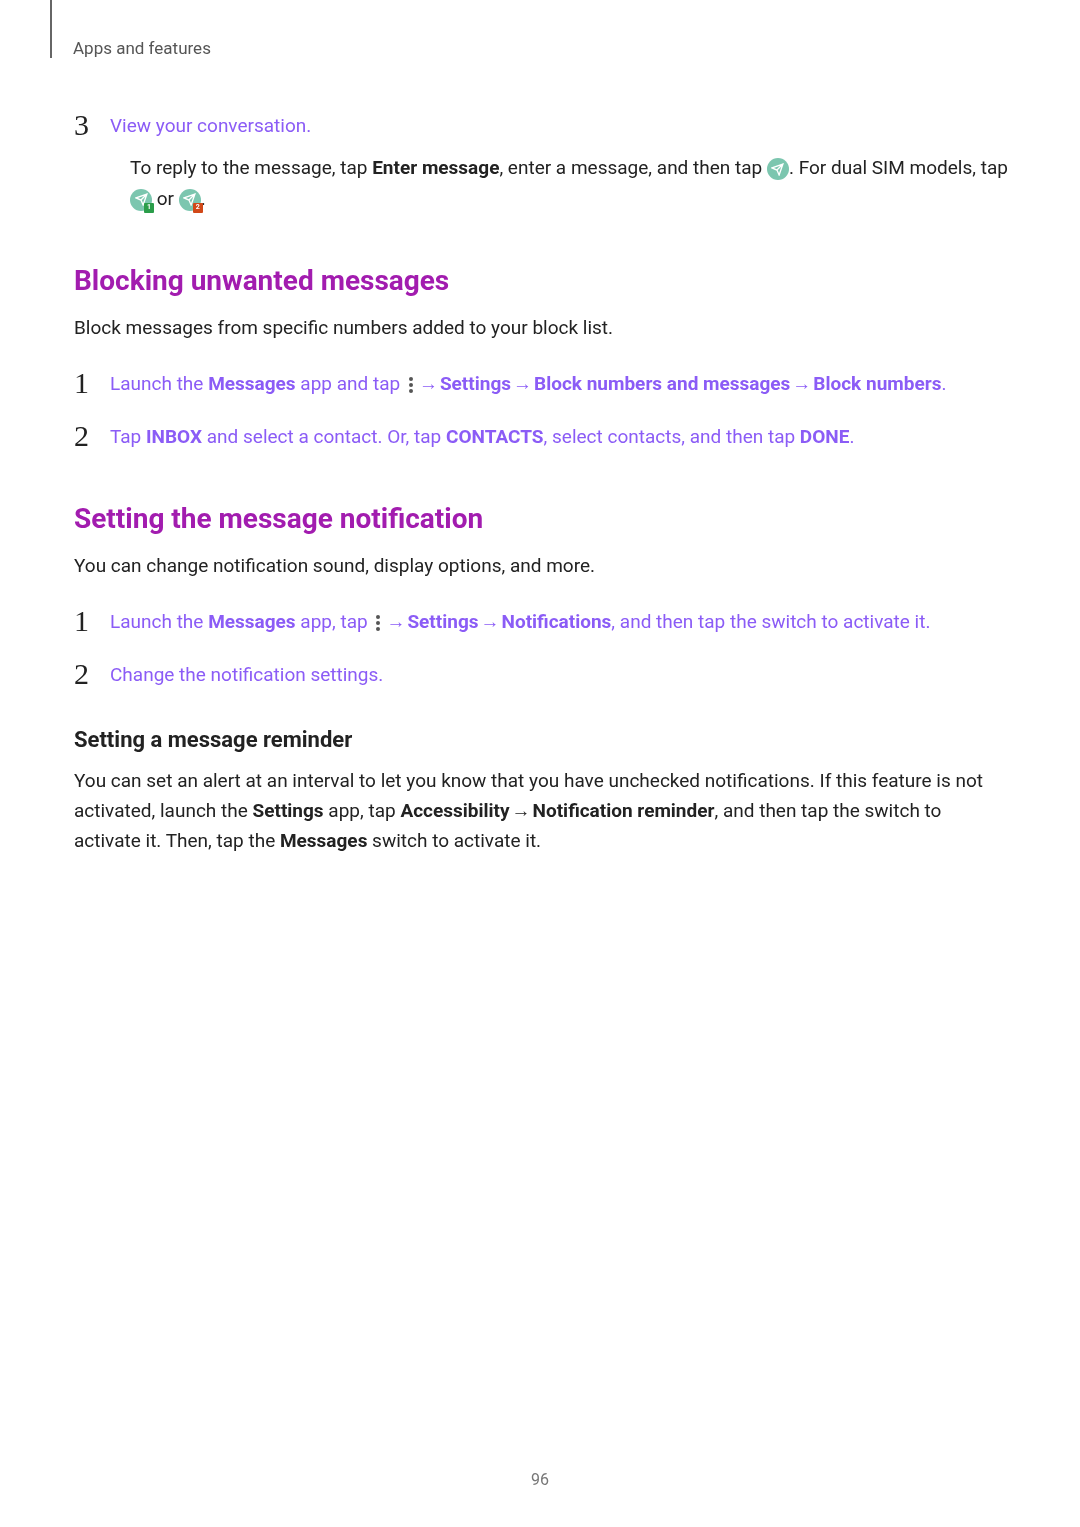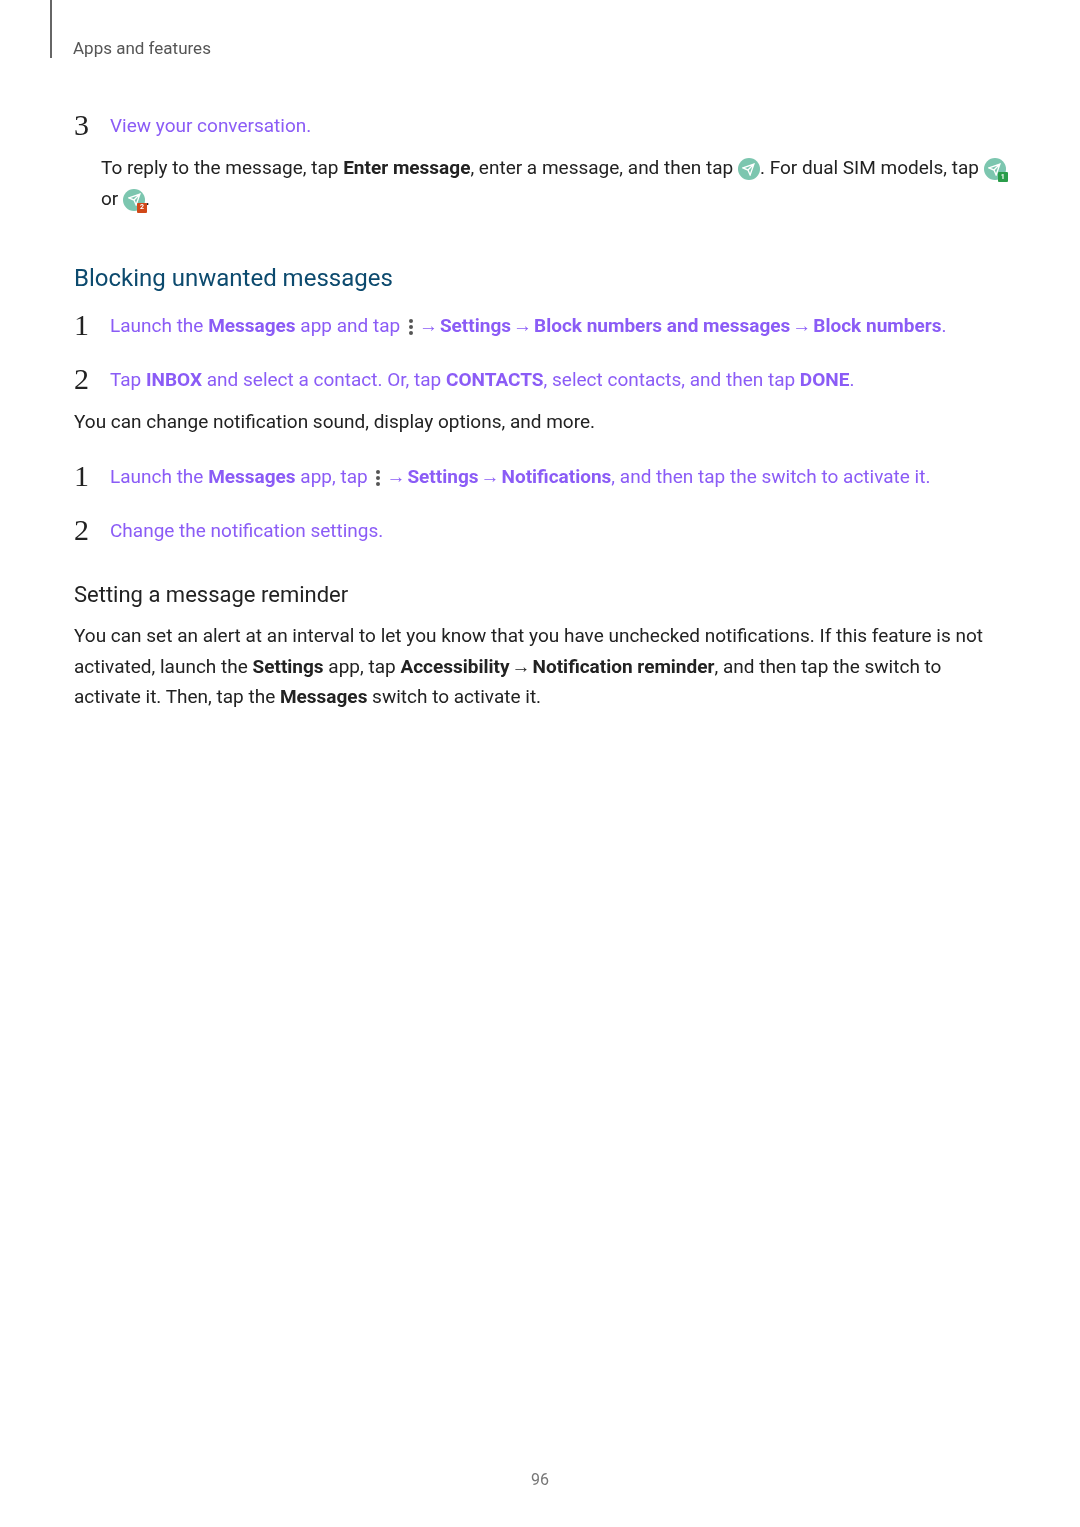--- a/index.html
+++ b/index.html
@@ -53,42 +53,42 @@
       font-family: Georgia, serif;
     }
     .step-body {
       flex: 1;
       font-size: 19px;
       color: #8b5cf6;
       line-height: 1.6;
       padding-top: 3px;
     }
     .step-sub {
-      margin-left: 27px;
+      margin-left: 56px;
       font-size: 19px;
       color: #222;
       line-height: 1.6;
       margin-top: 4px;
     }
     .section-heading {
-      font-size: 24px;
-      font-weight: 400;
-      color: #0c4a6e;
+      font-size: 28px;
+      font-weight: 700;
+      color: #a21caf;
       margin-top: 50px;
       margin-bottom: 16px;
     }
     .section-desc {
       font-size: 19px;
       color: #222;
       line-height: 1.6;
       margin-bottom: 22px;
     }
     .sub-heading {
       font-size: 22px;
-      font-weight: 400;
+      font-weight: 700;
       color: #222;
       margin-top: 36px;
       margin-bottom: 14px;
     }
     .body-para {
       font-size: 19px;
       color: #222;
       line-height: 1.6;
     }
     .bold {
@@ -210,39 +210,41 @@
           <span class="sim-badge sim-1">1</span>
         </span><span> or </span><span class="icon-send-sim">
           <svg viewBox="0 0 24 24" fill="none" stroke="white" stroke-width="2.5">
             <path d="M22 2L11 13M22 2L15 22L11 13L2 9L22 2Z"></path>
           </svg>
           <span class="sim-badge sim-2">2</span>
         </span><span>.</span>
     </div>
 
     <h2 class="section-heading">Blocking unwanted messages</h2>
+    <p class="section-desc">Block messages from specific numbers added to your block list.</p>
 
     <div class="numbered-item">
       <div class="step-number">1</div>
       <div class="step-body">
         <span>Launch the </span><span class="bold">Messages</span><span> app and tap </span><span class="icon-more">
             <span></span>
             <span></span>
             <span></span>
           </span><span class="arrow"> → </span><span class="bold">Settings</span><span class="arrow"> → </span><span class="bold">Block numbers and messages</span><span class="arrow"> → </span><span class="bold">Block numbers</span><span>.</span>
       </div>
     </div>
 
     <div class="numbered-item sp">
       <div class="step-number">2</div>
       <div class="step-body">
         <span>Tap </span><span class="bold">INBOX</span><span> and select a contact. Or, tap </span><span class="bold">CONTACTS</span><span>, select contacts, and then tap </span><span class="bold">DONE</span><span>.</span>
       </div>
     </div>
 
+    <h2 class="section-heading">Setting the message notification</h2>
     <p class="section-desc">You can change notification sound, display options, and more.</p>
 
     <div class="numbered-item">
       <div class="step-number">1</div>
       <div class="step-body">
         <span>Launch the </span><span class="bold">Messages</span><span> app, tap </span><span class="icon-more">
             <span></span>
             <span></span>
             <span></span>
           </span><span class="arrow"> → </span><span class="bold">Settings</span><span class="arrow"> → </span><span class="bold">Notifications</span><span>, and then tap the switch to activate it.</span>

